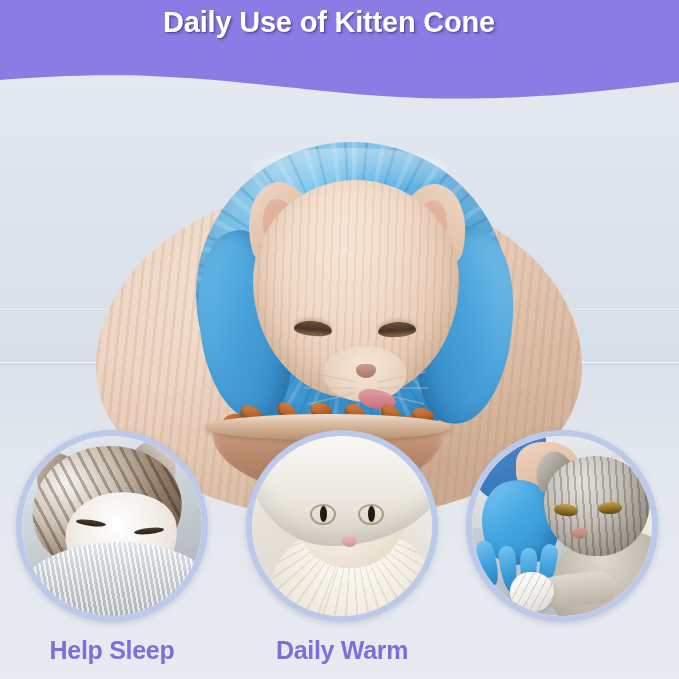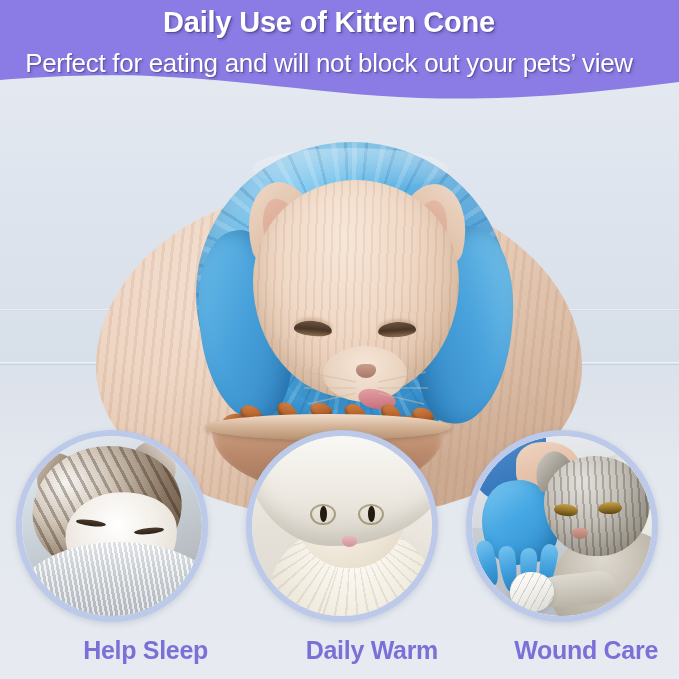--- a/index.html
+++ b/index.html
@@ -303,21 +303,21 @@
     box-shadow: 0 2px 6px rgba(120,132,160,.28);
   }
   .circle-inner {
     position: absolute;
     inset: 0;
     border-radius: 50%;
     overflow: hidden;
   }
   .feature-label {
     margin-top: 14px;
-    text-align: right;
+    text-align: center;
     font-size: 25px;
     font-weight: bold;
     color: #7b70d8;
     letter-spacing: -.3px;
   }
 
   
   .c1-bg {
     position: absolute; inset: 0;
     background: linear-gradient(160deg, #e8eef4 0%, #cdd6dd 38%, #b9bfc4 70%, #9ea5ab 100%);
@@ -628,21 +628,20 @@
     <div class="bowl-rim"></div>
     <div class="bowl-base"></div>
   </div>
 
   <div class="banner">
     <svg width="679" height="106" viewBox="0 0 679 106">
       <path d="M0,0 L679,0 L679,82 C600,92 520,101 420,98 C330,95 250,80 150,76 C90,74 40,77 0,80 Z" fill="#8a7ce4"></path>
     </svg>
     <div class="banner-text">
       <div class="banner-title">Daily Use of Kitten Cone</div>
-      <div class="banner-subtitle">Perfect for eating and will not block out your pets’ view</div>
     </div>
   </div>
 
   <div class="features">
 
     <div class="feature feature-1">
       <div class="circle">
         <div class="circle-inner">
           <div class="c1-bg"></div>
           <div class="c1-ear"></div>
@@ -694,17 +693,16 @@
           <div class="c3-finger c3-f4"></div>
           <div class="c3-leg"></div>
           <div class="c3-paw-bandage"></div>
           <div class="c3-ear"></div>
           <div class="c3-head"></div>
           <div class="c3-eye c3-eye-a"></div>
           <div class="c3-eye c3-eye-b"></div>
           <div class="c3-nose"></div>
         </div>
       </div>
-      <div class="feature-label">Wound Care</div>
     </div>
 
   </div>
 </div>
 
 </body></html>

